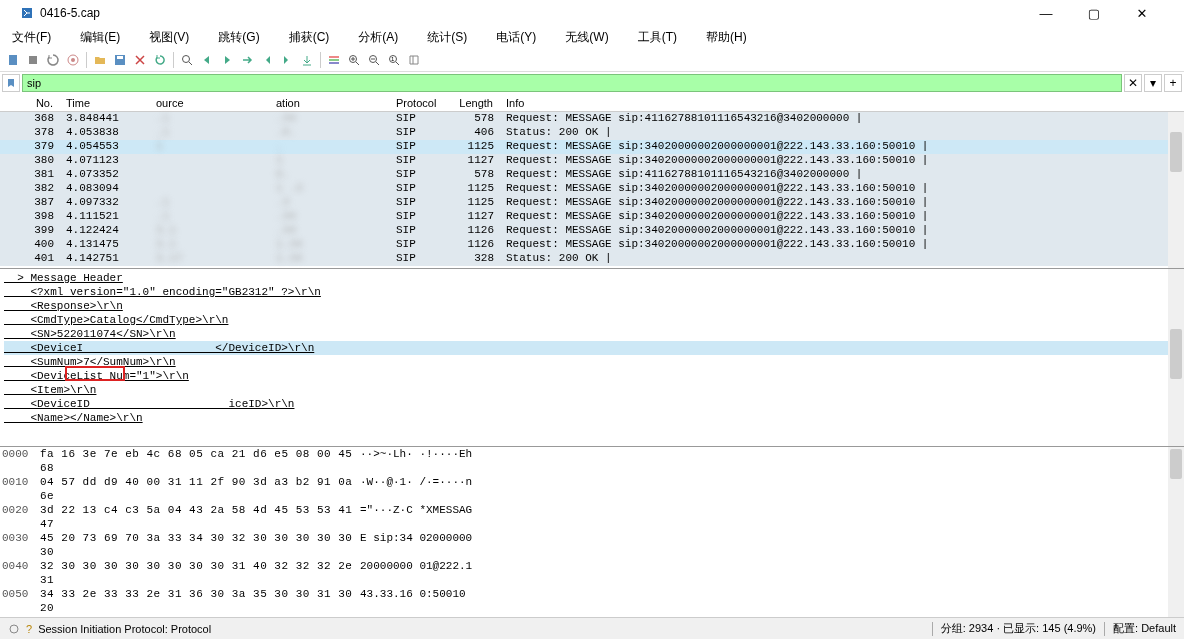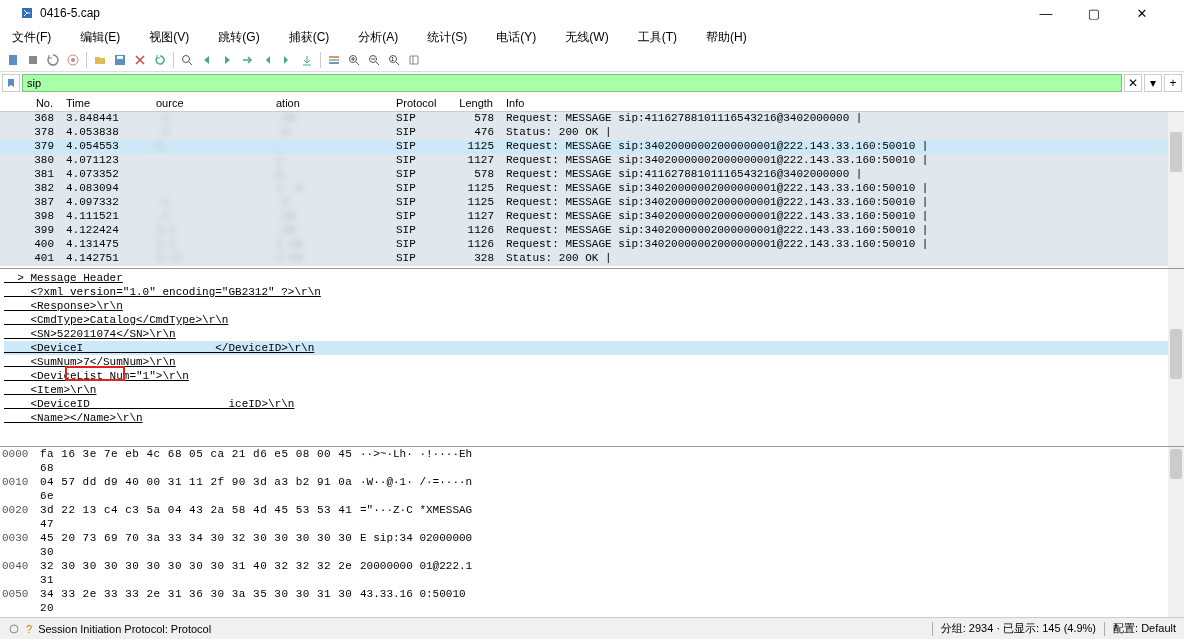--- a/index.html
+++ b/index.html
@@ -227,21 +227,21 @@
         <span class="plc c-proto">SIP</span>
         <span class="plc c-len">578</span>
         <span class="plc c-info">Request: MESSAGE sip:41162788101116543216@3402000000  |</span>
       </div>
       <div class="plrow hl">
         <span class="plc c-no">378</span>
         <span class="plc c-time">4.053838</span>
         <span class="plc c-src blur">.1</span>
         <span class="plc c-dst blur">.0.</span>
         <span class="plc c-proto">SIP</span>
-        <span class="plc c-len">476</span>
+        <span class="plc c-len">406</span>
         <span class="plc c-info">Status: 200 OK  |</span>
       </div>
       <div class="plrow sel">
         <span class="plc c-no">379</span>
         <span class="plc c-time">4.054553</span>
         <span class="plc c-src blur">1</span>
         <span class="plc c-dst blur">.</span>
         <span class="plc c-proto">SIP</span>
         <span class="plc c-len">1125</span>
         <span class="plc c-info">Request: MESSAGE sip:34020000002000000001@222.143.33.160:50010  |</span>

